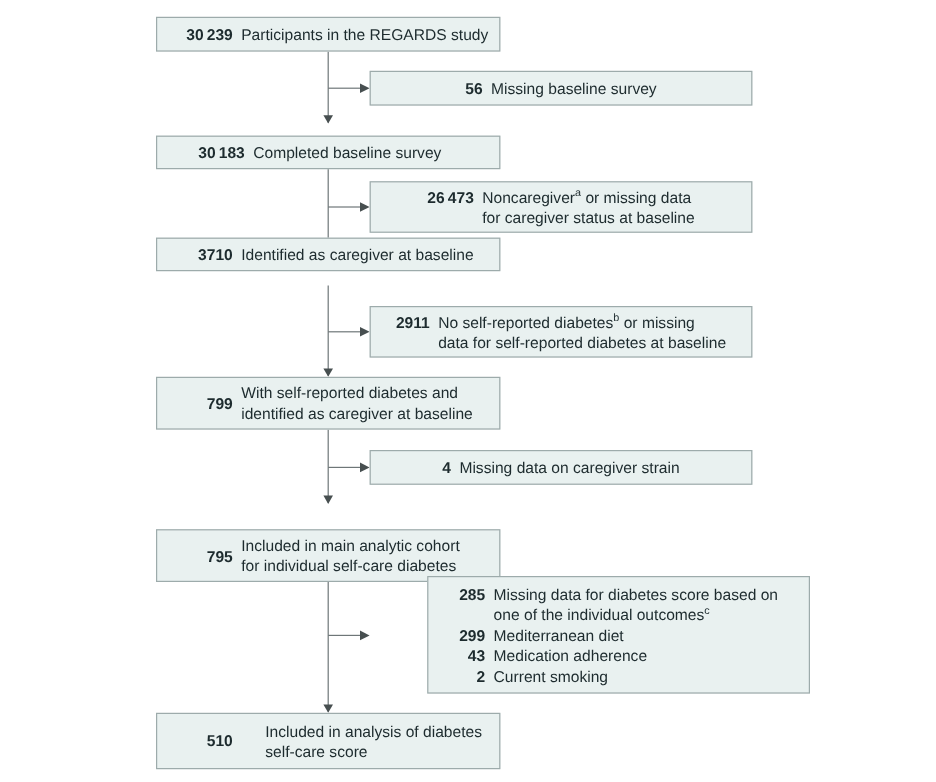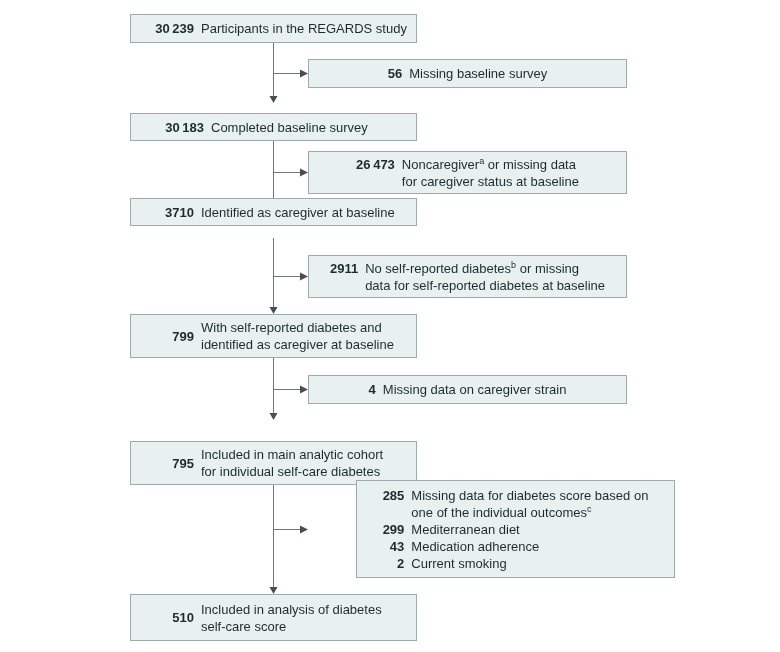--- a/index.html
+++ b/index.html
@@ -38,21 +38,21 @@
     font-size: 13px;
     line-height: 17px;
   }
   .main-box { left: 130px; width: 287px; }
   .side-box { left: 308px; width: 319px; }
   .m1 { top: 14px;  height: 29px; }
   .m2 { top: 113px; height: 28px; padding-left: 10px; }
   .m3 { top: 198px; height: 28px; }
   .m4 { top: 314px; height: 44px; }
   .m5 { top: 400px; height: 44px; margin-top: 41px; }
-  .m6 { top: 594px; height: 47px; }
+  .m6 { top: 594px; height: 47px; gap: 20px; }
   .s1 { top: 59px;  height: 29px; }
   .s2 { top: 151px; height: 43px; }
   .s3 { top: 255px; height: 43px; }
   .s4 { top: 375px; height: 29px; }
   .s5 { top: 480px; height: 98px; margin-left: 48px; }
   .num { font-weight: bold; white-space: pre; }
   .main-box .num { width: 63px; text-align: right; flex: none; }
   .main-box .txt { margin-left: 7px; text-align: left; }
   .centered { justify-content: center; }
   .pair { display: flex; }

